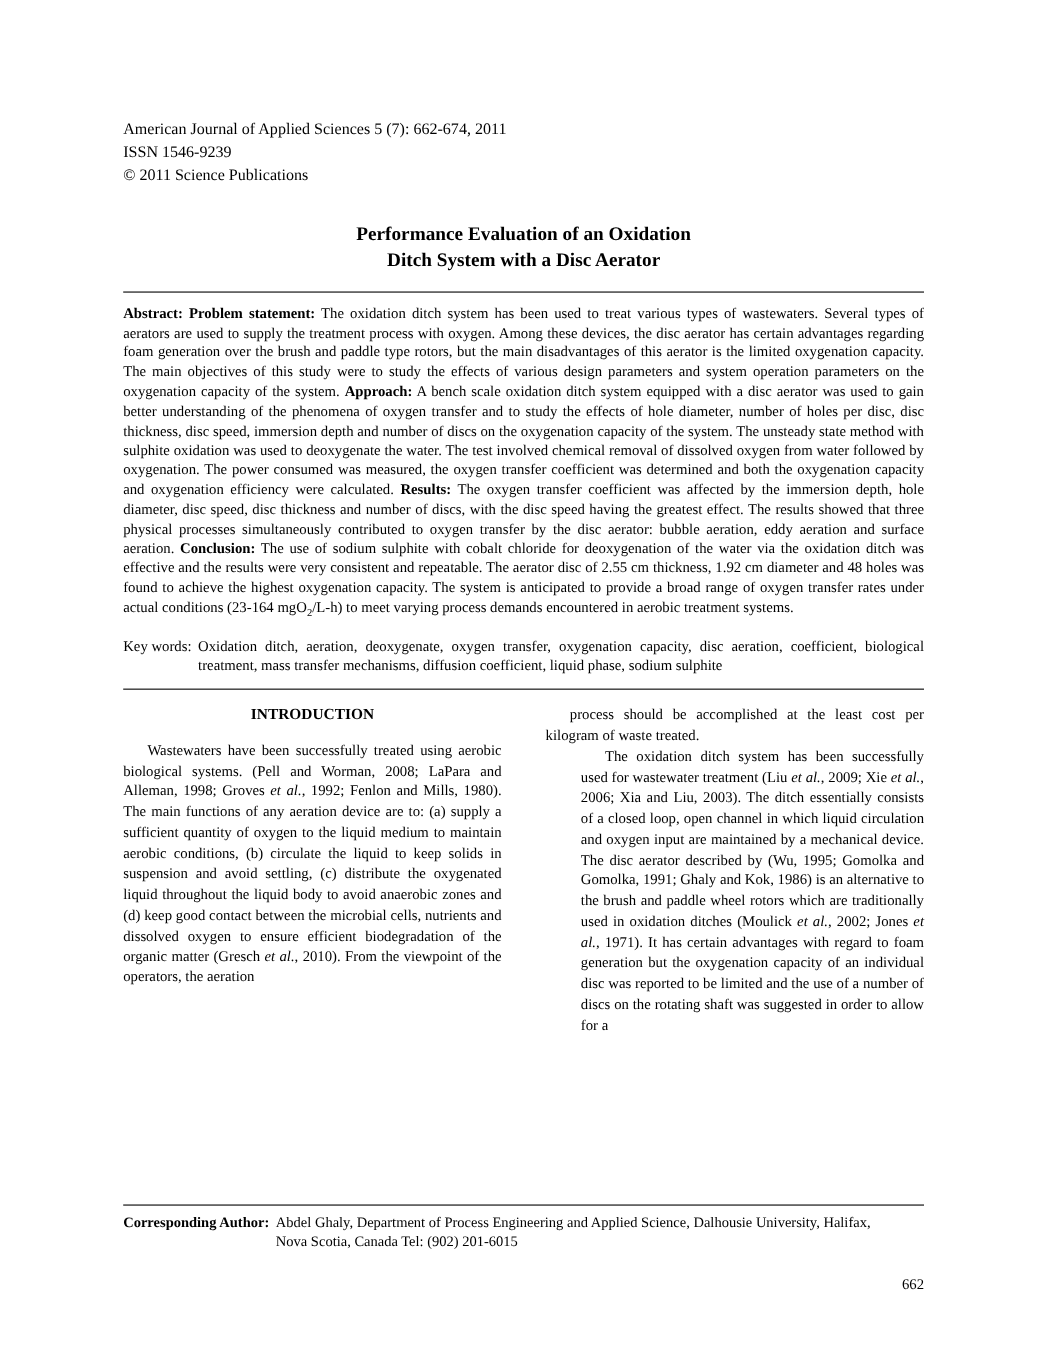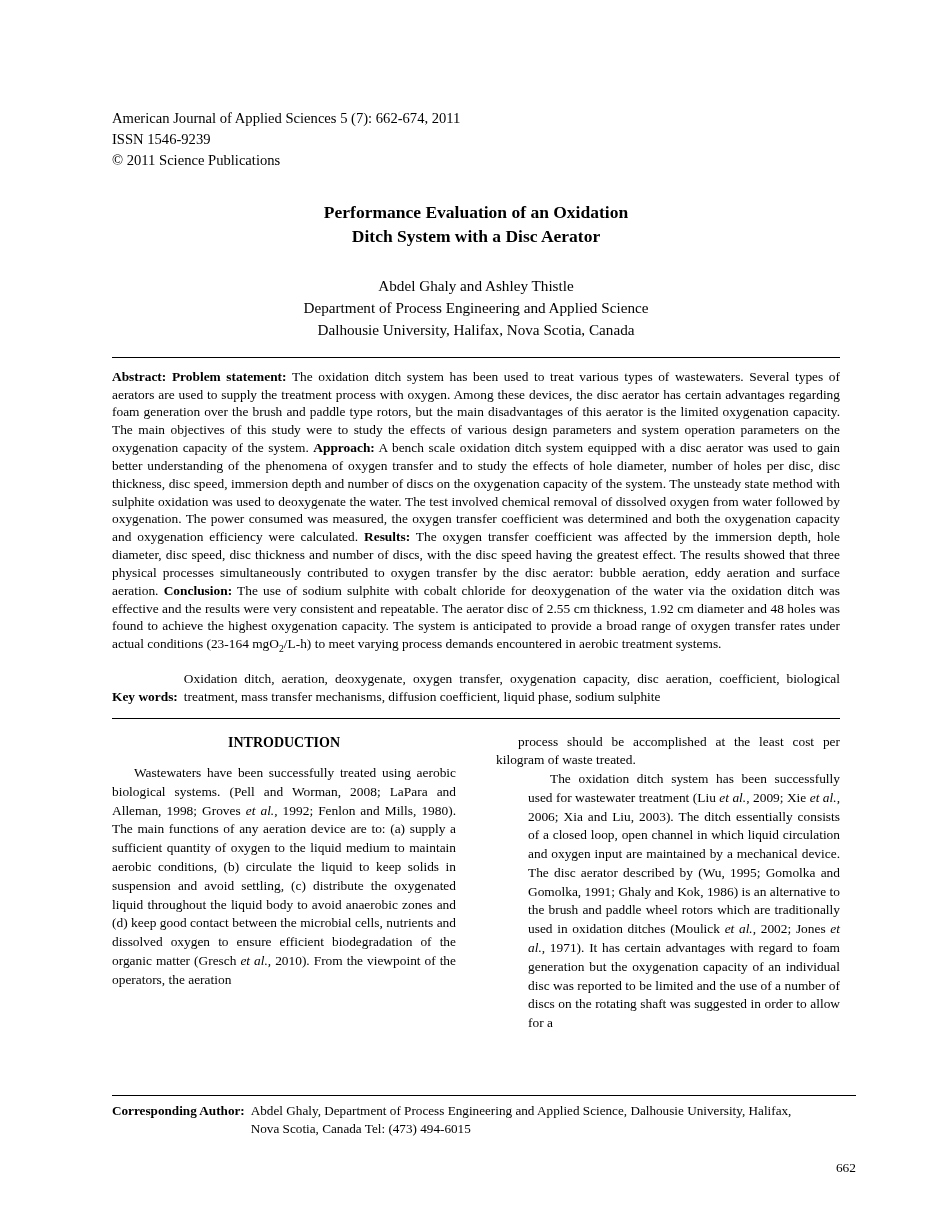--- a/index.html
+++ b/index.html
@@ -55,24 +55,23 @@
   }
   .abstract b { font-weight: bold; }
   .keywords {
     margin-top: 14px;
     font-size: 13.4px;
     line-height: 1.33;
     display: flex;
     text-align: justify;
   }
   .keywords .kw-label {
-    font-weight: bold;
+    font-weight: normal;
     white-space: nowrap;
     padding-right: 6px;
-    margin-top: 18px;
   }
   .keywords .kw-text {
     flex: 1;
     text-align: justify;
   }
   .rule2 {
     border: none;
     border-top: 1px solid #000;
     margin: 12px 0 0 0;
   }
@@ -95,21 +94,21 @@
     margin-bottom: 12px;
   }
   .para {
     text-indent: 22px;
     margin: 0;
   }
   .para + .para { margin-top: 0; margin-left: 32px; }
   .footer {
     position: absolute;
     left: 112px;
-    right: 96px;
+    right: 112px;
     bottom: 56px;
   }
   .footer-rule {
     border: none;
     border-top: 1px solid #000;
     margin: 0 0 6px 0;
   }
   .corr {
     font-size: 13.2px;
     line-height: 1.35;
@@ -140,25 +139,20 @@
     <div>© 2011 Science Publications</div>
   </div>
 
   <div class="title-block">
     <div class="paper-title">
       <div>Performance Evaluation of an Oxidation</div>
       <div>Ditch System with a Disc Aerator</div>
     </div>
   </div>
 
-  <div class="authors">
-    <div>Abdel Ghaly and Ashley Thistle</div>
-    <div>Department of Process Engineering and Applied Science</div>
-    <div>Dalhousie University, Halifax, Nova Scotia, Canada</div>
-  </div>
 
   <hr class="rule">
 
   <div class="abstract">
     <b>Abstract:</b>
     <b>Problem statement:</b><span> The oxidation ditch system has been used to treat various types of wastewaters. Several types of aerators are used to supply the treatment process with oxygen. Among these devices, the disc aerator has certain advantages regarding foam generation over the brush and paddle type rotors, but the main disadvantages of this aerator is the limited oxygenation capacity. The main objectives of this study were to study the effects of various design parameters and system operation parameters on the oxygenation capacity of the system. </span><b>Approach:</b><span> A bench scale oxidation ditch system equipped with a disc aerator was used to gain better understanding of the phenomena of oxygen transfer and to study the effects of hole diameter, number of holes per disc, disc thickness, disc speed, immersion depth and number of discs on the oxygenation capacity of the system. The unsteady state method with sulphite oxidation was used to deoxygenate the water. The test involved chemical removal of dissolved oxygen from water followed by oxygenation. The power consumed was measured, the oxygen transfer coefficient was determined and both the oxygenation capacity and oxygenation efficiency were calculated. </span><b>Results:</b><span> The oxygen transfer coefficient was affected by the immersion depth, hole diameter, disc speed, disc thickness and number of discs, with the disc speed having the greatest effect. The results showed that three physical processes simultaneously contributed to oxygen transfer by the disc aerator: bubble aeration, eddy aeration and surface aeration. </span><b>Conclusion:</b><span> The use of sodium sulphite with cobalt chloride for deoxygenation of the water via the oxidation ditch was effective and the results were very consistent and repeatable. The aerator disc of 2.55 cm thickness, 1.92 cm diameter and 48 holes was found to achieve the highest oxygenation capacity. The system is anticipated to provide a broad range of oxygen transfer rates under actual conditions (23-164 mgO</span><sub>2</sub><span>/L-h) to meet varying process demands encountered in aerobic treatment systems.</span>
   </div>
 
   <div class="keywords">
     <div class="kw-label">Key words:</div>
@@ -177,19 +171,19 @@
       <p class="para"><span>The oxidation ditch system has been successfully used for wastewater treatment (Liu </span><i>et al.</i><span>, 2009; Xie </span><i>et al.</i><span>, 2006; Xia and Liu, 2003). The ditch essentially consists of a closed loop, open channel in which liquid circulation and oxygen input are maintained by a mechanical device. The disc aerator described by (Wu, 1995; Gomolka and Gomolka, 1991; Ghaly and Kok, 1986) is an alternative to the brush and paddle wheel rotors which are traditionally used in oxidation ditches (Moulick </span><i>et al.</i><span>, 2002; Jones </span><i>et al.</i><span>, 1971). It has certain advantages with regard to foam generation but the oxygenation capacity of an individual disc was reported to be limited and the use of a number of discs on the rotating shaft was suggested in order to allow for a</span></p>
     </div>
   </div>
 
   <div class="footer">
     <hr class="footer-rule">
     <div class="corr">
       <div class="corr-label">Corresponding Author:</div>
       <div class="corr-text">
         <div>Abdel Ghaly, Department of Process Engineering and Applied Science, Dalhousie University, Halifax,</div>
-        <div>Nova Scotia, Canada  Tel: (473) 494-6015</div>
+        <div>Nova Scotia, Canada  Tel: (902) 201-6015</div>
       </div>
     </div>
     <div class="pageno">662</div>
   </div>
 
 </div>
 
 </body></html>

